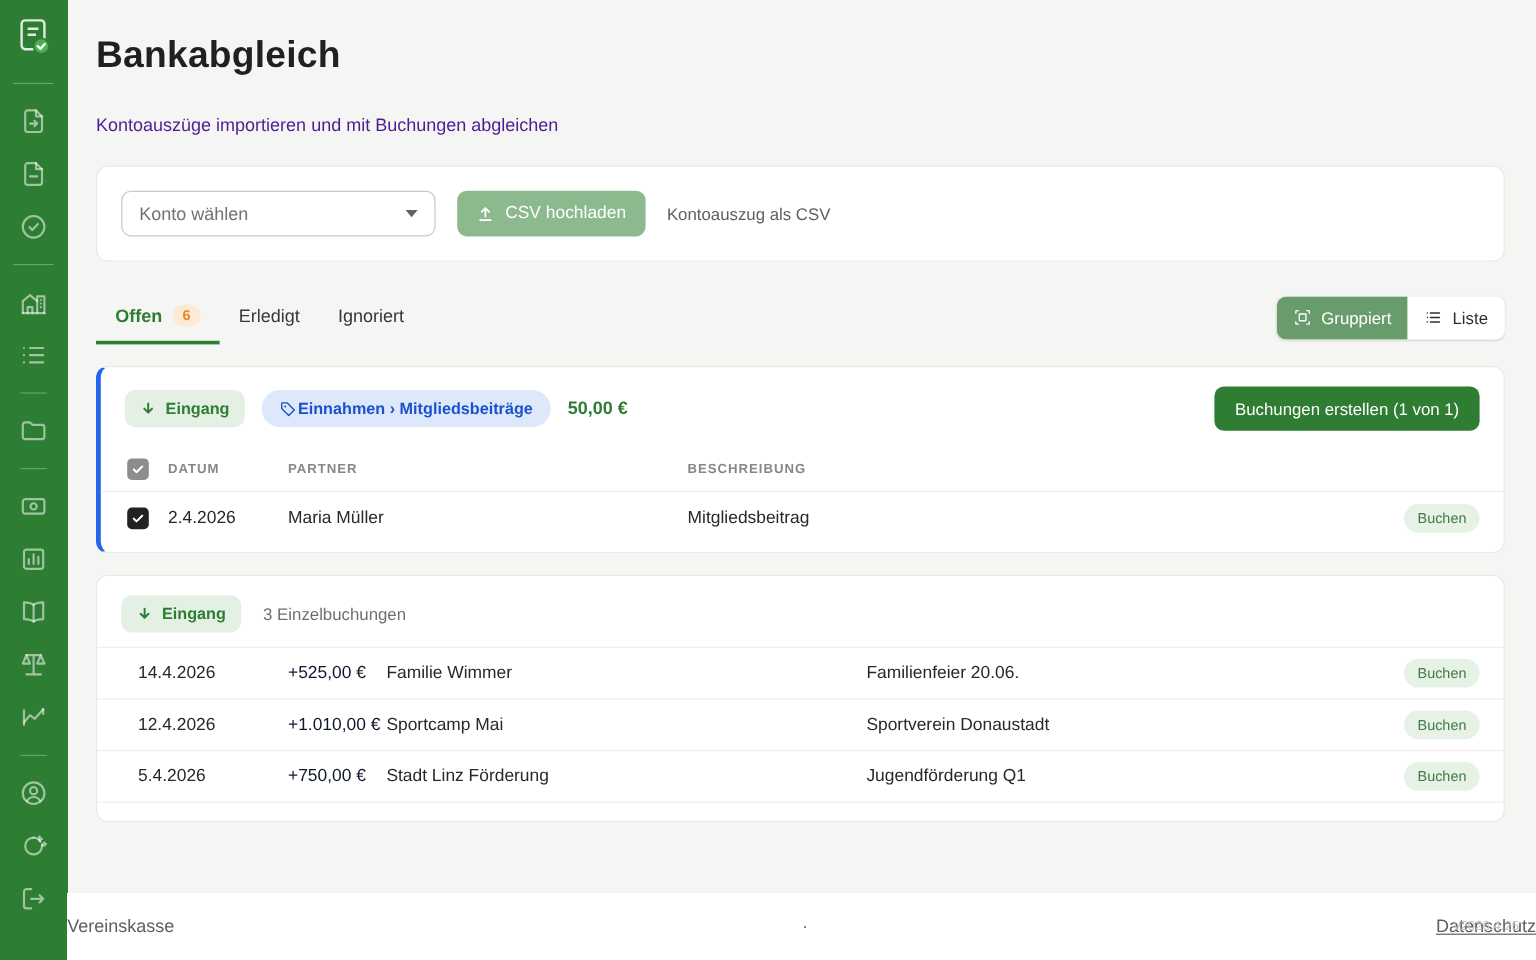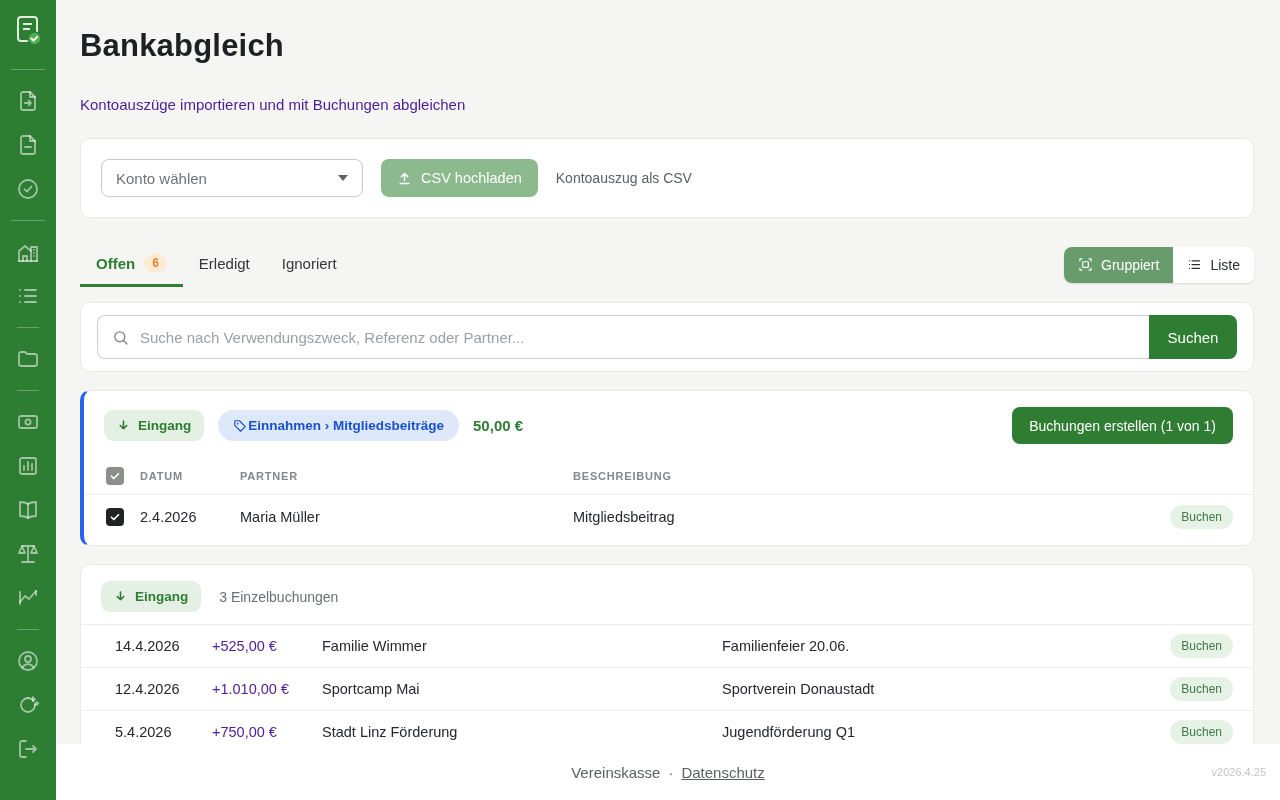--- a/index.html
+++ b/index.html
@@ -68,25 +68,25 @@
   .col-partner { width:333px; }
   .col-action { width:84px; text-align:right !important; padding-right:20px !important; }
   .cb { width:18px; height:18px; border-radius:4px; display:inline-flex; align-items:center; justify-content:center; cursor:pointer; }
   .cb svg { width:12px; height:12px; color:#fff; }
   .cb.head { background:#8b8e8b; }
   .cb.row { background:#202224; }
   .pill-buchen { display:inline-block; background:#e7f2e7; color:#417a46; font-size:12px; border-radius:12px; padding:5px 11px; cursor:pointer; }
 
   .tx-rows { margin-top:8px; }
   .tx-row { display:grid; grid-template-columns:97px 110px 400px 1fr 84px; align-items:center; padding:9px 20px 9px 34px; border-top:1px solid #ededeb; font-size:14.5px; color:#26282b; }
-  .tx-amount { color:#4c1d95; font-weight:500; }
+  .tx-amount { color:#0f172a; font-weight:500;margin-left:28px; }
   .tx-action { text-align:right; }
 
   
-  .footer { position:fixed; left:56px; right:0; bottom:0; height:56px; background:#fff; display:flex; align-items:center; justify-content:center; gap:8px; z-index:6; }
+  .footer { position:fixed; left:56px; right:0; bottom:0; height:56px; background:#fff; display:flex; align-items:center; justify-content:space-between; gap:20px; z-index:6; }
   .footer, .footer a { font-size:15px; color:#5c6065; }
   .footer a { text-decoration:underline; cursor:pointer; }
   .footer .ver { position:absolute; right:14px; font-size:11px; color:#c3c5c7; }
 </style>
 </head>
 <body>
 
 <nav class="sidebar">
   <div class="side-logo">
     <svg viewBox="0 0 32 34" fill="none">
@@ -243,30 +243,20 @@
       <button class="toggle-seg off">
         <svg viewBox="0 0 24 24" fill="none" stroke="#2b2e31" stroke-width="2" stroke-linecap="round">
           <path d="M4 6h.01M4 12h.01M4 18h.01"></path>
             <path d="M8 6h12M8 12h12M8 18h12"></path>
         </svg>
         <span>Liste</span>
       </button>
     </div>
   </div>
 
-  <section class="card search-card">
-    <div class="search-wrap">
-      <svg viewBox="0 0 24 24" fill="none" stroke="currentColor" stroke-width="2" stroke-linecap="round">
-        <circle cx="11" cy="11" r="7"></circle>
-          <path d="M16.5 16.5 21 21"></path>
-      </svg>
-      <input class="search-input" type="text" placeholder="Suche nach Verwendungszweck, Referenz oder Partner..." style="">
-    </div>
-    <button class="btn-search">Suchen</button>
-  </section>
 
   <section class="card group-card matched">
     <div class="group-head">
       <span class="badge-dir">
         <svg viewBox="0 0 24 24" fill="none" stroke="#2e7d32" stroke-width="3" stroke-linecap="round" stroke-linejoin="round">
           <path d="M12 4v14m0 0-6-6m6 6 6-6"></path>
         </svg>
         <span>Eingang</span>
       </span>
       <span class="badge-cat">

